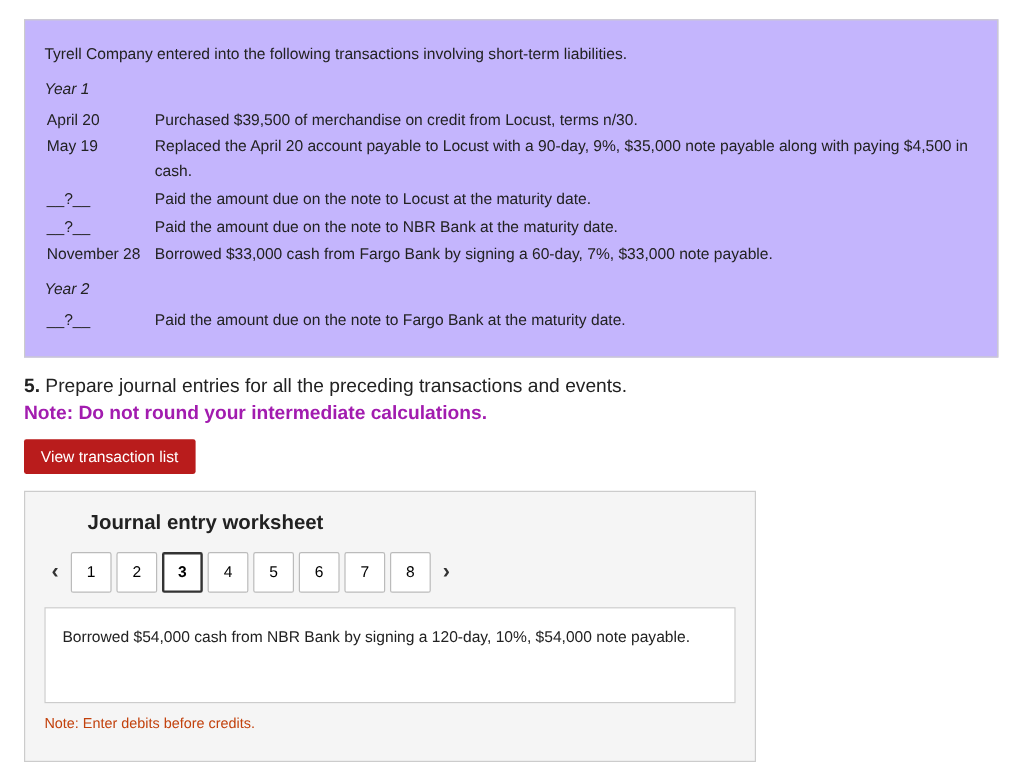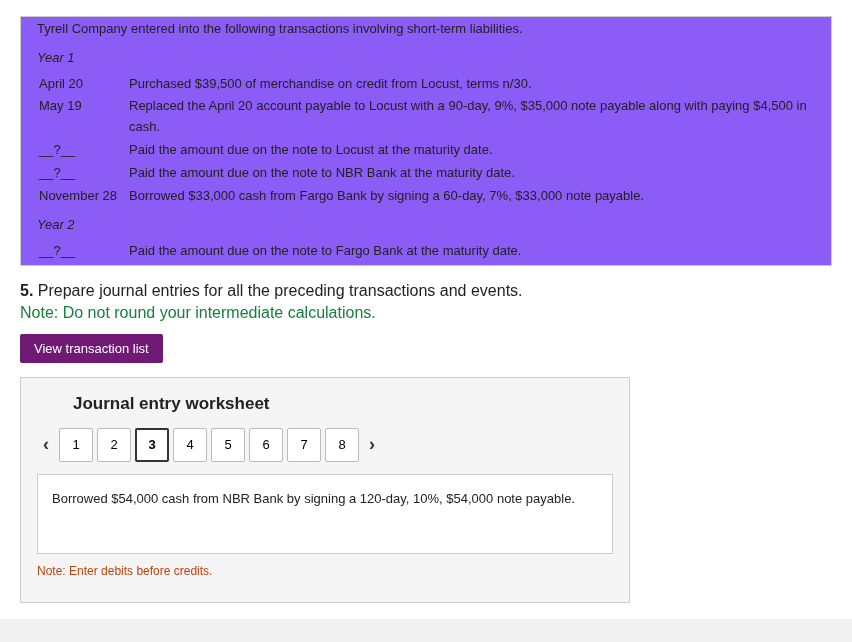--- a/index.html
+++ b/index.html
@@ -12,22 +12,22 @@
       min-height: 642px;
     }
     .page-wrapper {
       background: #fff;
       margin: 0;
       padding: 16px 20px;
       max-width: 852px;
     }
     .problem-text {
       border: 1px solid #ccc;
-      background: #8b5cf6;
-      padding: 2px 16px;
+      background: #c4b5fd;
+      padding: 18px 16px;
       margin-bottom: 16px;
       font-size: 13px;
       line-height: 1.6;
     }
     .problem-text p {
       margin-bottom: 6px;
     }
     .problem-text .year-header {
       font-weight: normal;
       font-style: italic;
@@ -49,25 +49,25 @@
       width: 90px;
     }
     .instruction-section {
       margin-bottom: 12px;
     }
     .instruction-section p {
       font-size: 16px;
       margin-bottom: 4px;
     }
     .note-red {
-      color: #15803d;
-      font-weight: normal;
+      color: #a21caf;
+      font-weight: bold;
     }
     .btn-view-transactions {
-      background: #701a75;
+      background: #b91c1c;
       color: #fff;
       border: none;
       padding: 7px 14px;
       font-size: 13px;
       cursor: pointer;
       margin-bottom: 14px;
       border-radius: 2px;
     }
     .journal-worksheet {
       background: #f5f5f5;

